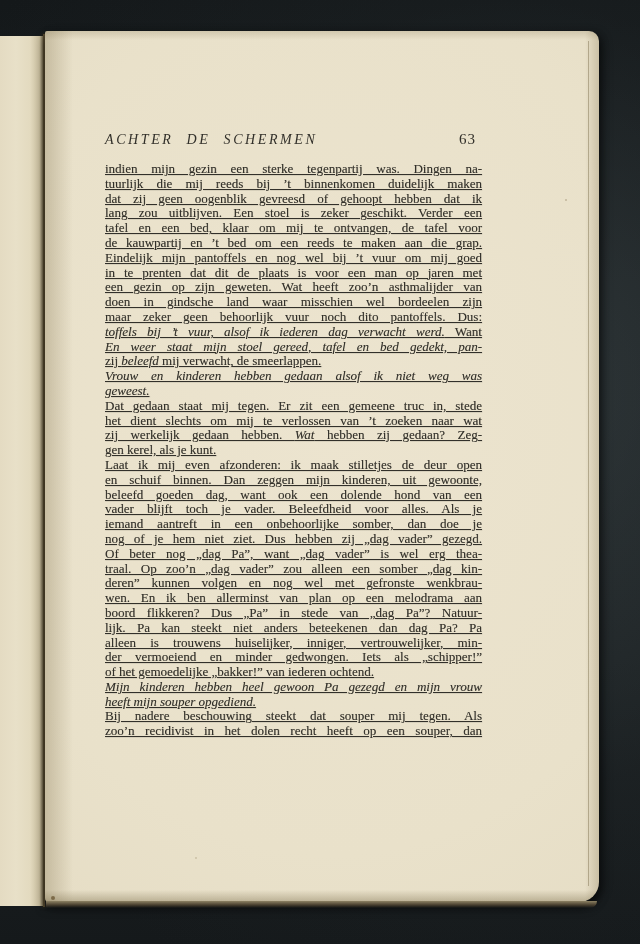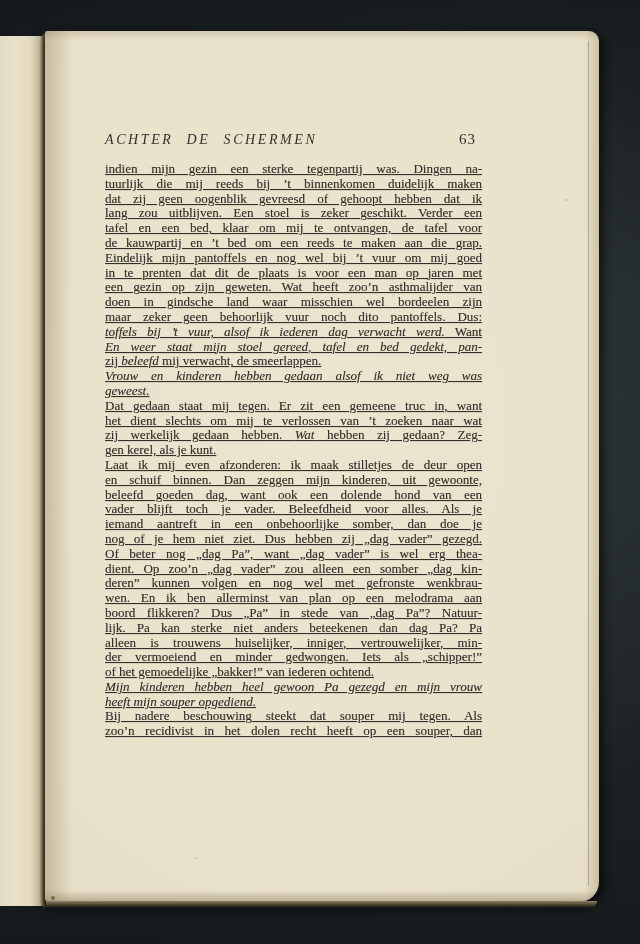--- a/index.html
+++ b/index.html
@@ -116,36 +116,36 @@
         <div class="line just"><span>Eindelijk mijn pantoffels en nog wel bij ’t vuur om mij goed</span></div>
         <div class="line just"><span>in te prenten dat dit de plaats is voor een man op jaren met</span></div>
         <div class="line just"><span>een gezin op zijn geweten. Wat heeft zoo’n asthmalijder van</span></div>
         <div class="line just"><span>doen in gindsche land waar misschien wel bordeelen zijn</span></div>
         <div class="line just"><span>maar zeker geen behoorlijk vuur noch dito pantoffels. Dus:</span></div>
         <div class="line just"><i>toffels bij ’t vuur, alsof ik iederen dag verwacht werd.</i><span> Want</span></div>
         <div class="line just"><i>En weer staat mijn stoel gereed, tafel en bed gedekt, pan-</i></div>
         <div class="line"><span>zij </span><i>beleefd</i><span> mij verwacht, de smeerlappen.</span></div>
         <div class="line just"><i>Vrouw en kinderen hebben gedaan alsof ik niet weg was</i></div>
         <div class="line"><i>geweest.</i></div>
-        <div class="line just"><span>Dat gedaan staat mij tegen. Er zit een gemeene truc in, want</span></div>
+        <div class="line just"><span>Dat gedaan staat mij tegen. Er zit een gemeene truc in, stede</span></div>
         <div class="line just"><span>het dient slechts om mij te verlossen van ’t zoeken naar wat</span></div>
         <div class="line just"><span>zij werkelijk gedaan hebben. </span><i>Wat</i><span> hebben zij gedaan? Zeg-</span></div>
         <div class="line"><span>gen kerel, als je kunt.</span></div>
         <div class="line just"><span>Laat ik mij even afzonderen: ik maak stilletjes de deur open</span></div>
         <div class="line just"><span>en schuif binnen. Dan zeggen mijn kinderen, uit gewoonte,</span></div>
         <div class="line just"><span>beleefd goeden dag, want ook een dolende hond van een</span></div>
         <div class="line just"><span>vader blijft toch je vader. Beleefdheid voor alles. Als je</span></div>
         <div class="line just"><span>iemand aantreft in een onbehoorlijke somber, dan doe je</span></div>
         <div class="line just"><span>nog of je hem niet ziet. Dus hebben zij „dag vader” gezegd.</span></div>
         <div class="line just"><span>Of beter nog „dag Pa”, want „dag vader” is wel erg thea-</span></div>
-        <div class="line just"><span>dient. Op zoo’n „dag vader” zou alleen een somber „dag kin-</span></div>
+        <div class="line just"><span>traal. Op zoo’n „dag vader” zou alleen een somber „dag kin-</span></div>
         <div class="line just"><span>deren” kunnen volgen en nog wel met gefronste wenkbrau-</span></div>
         <div class="line just"><span>wen. En ik ben allerminst van plan op een melodrama aan</span></div>
         <div class="line just"><span>boord flikkeren? Dus „Pa” in stede van „dag Pa”? Natuur-</span></div>
-        <div class="line just"><span>lijk. Pa kan sterke niet anders beteekenen dan dag Pa? Pa</span></div>
+        <div class="line just"><span>lijk. Pa kan steekt niet anders beteekenen dan dag Pa? Pa</span></div>
         <div class="line just"><span>alleen is trouwens huiselijker, inniger, vertrouwelijker, min-</span></div>
         <div class="line just"><span>der vermoeiend en minder gedwongen. Iets als „schipper!”</span></div>
         <div class="line"><span>of het gemoedelijke „bakker!” van iederen ochtend.</span></div>
         <div class="line just"><i>Mijn kinderen hebben heel gewoon Pa gezegd en mijn vrouw</i></div>
         <div class="line"><i>heeft mijn souper opgediend.</i></div>
         <div class="line just"><span>Bij nadere beschouwing steekt dat souper mij tegen. Als</span></div>
         <div class="line just"><span>zoo’n recidivist in het dolen recht heeft op een souper, dan</span></div>
       </div>
 
     <div class="speck s2"></div>

